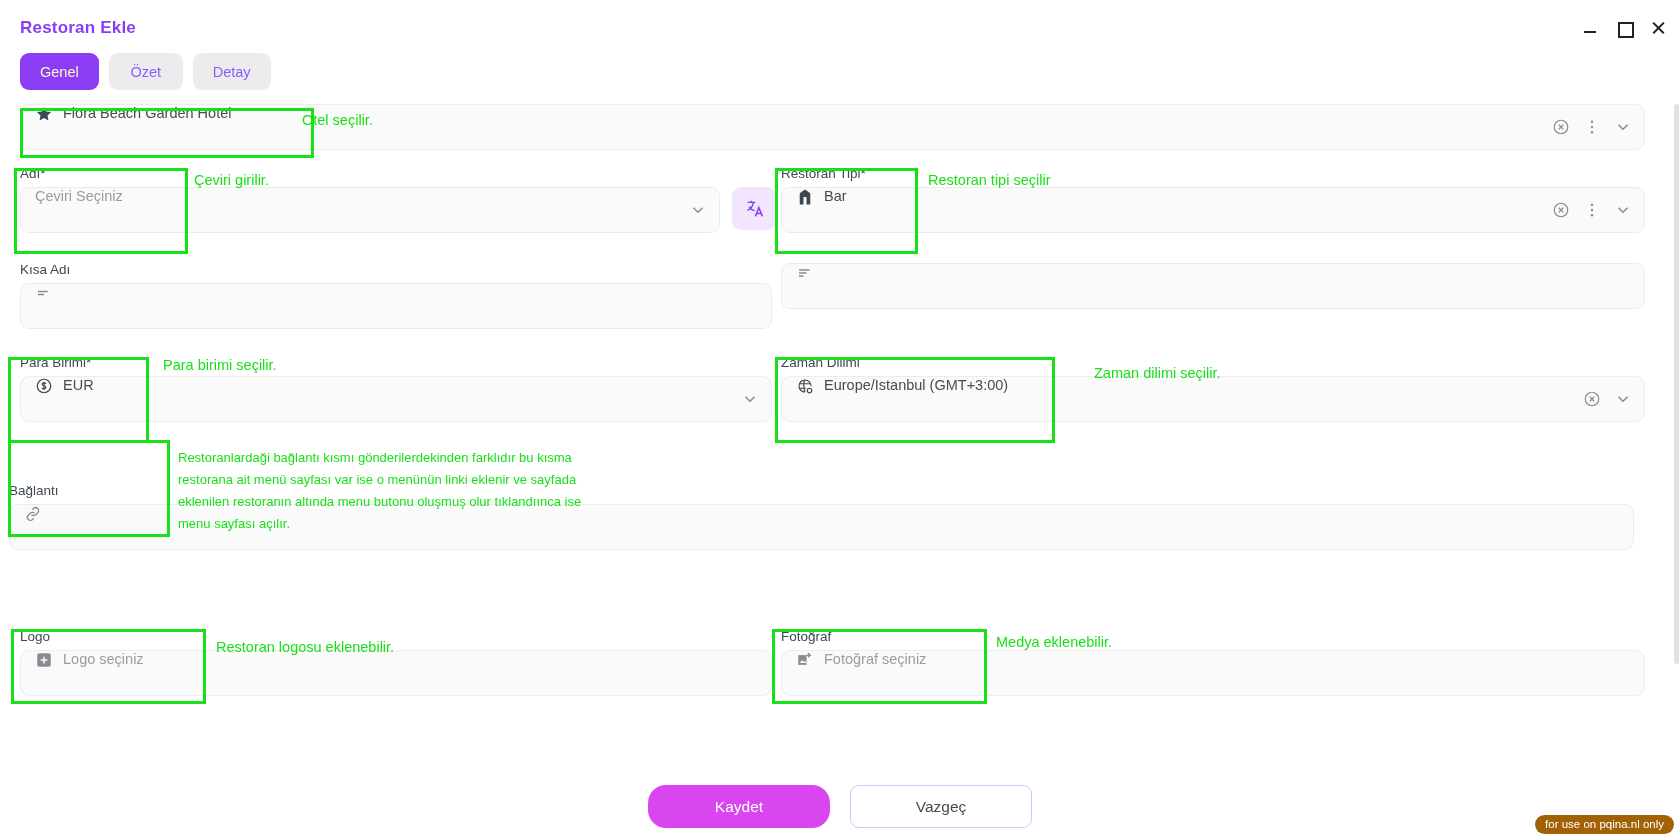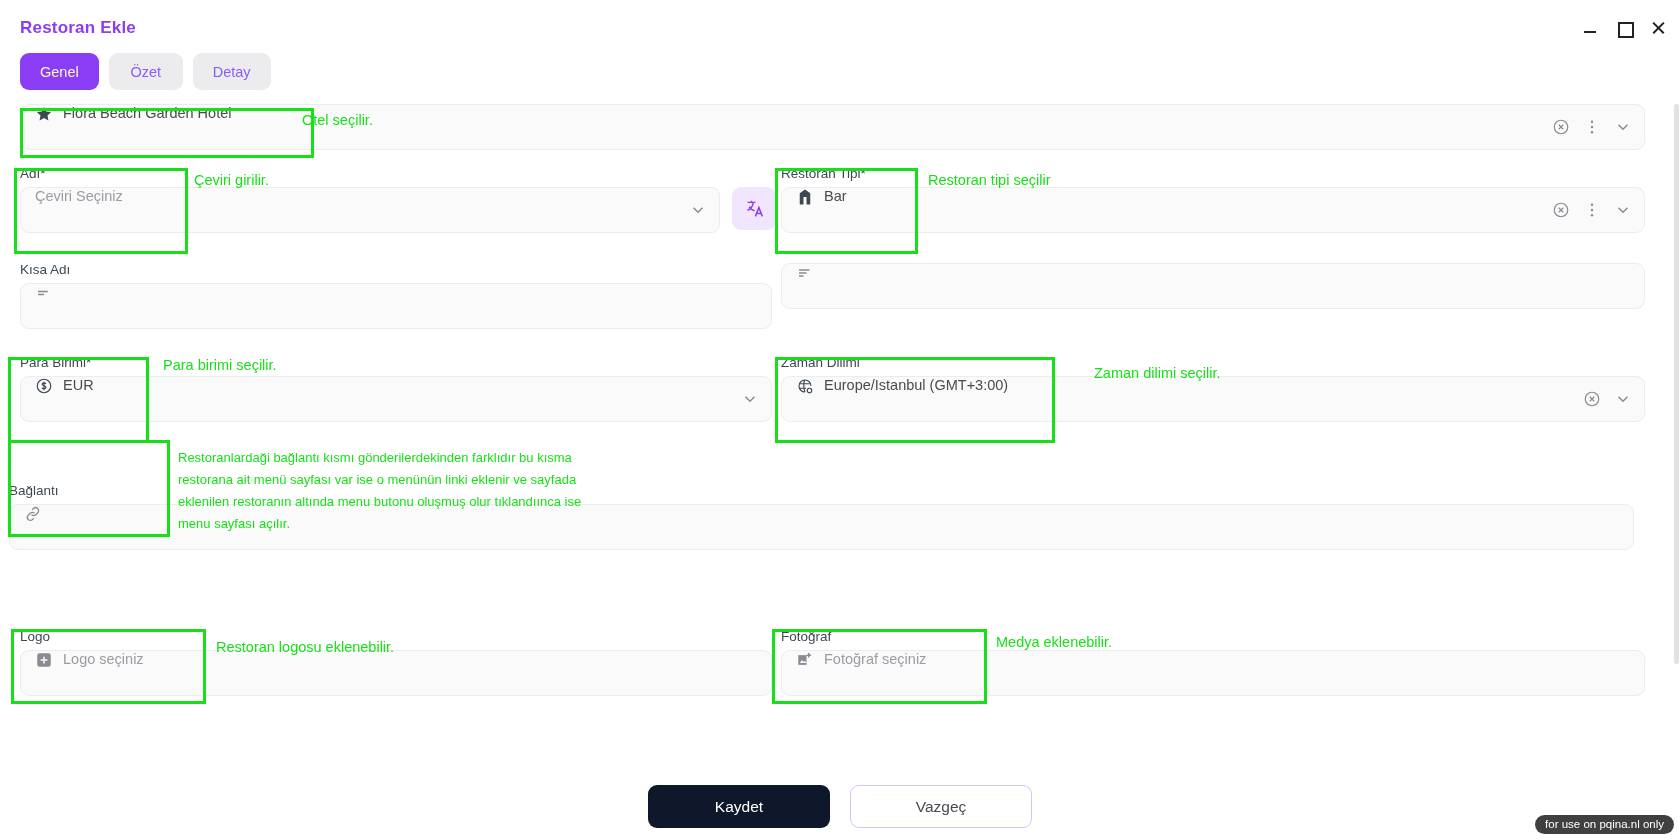--- a/index.html
+++ b/index.html
@@ -94,27 +94,27 @@
   
   .footer {
     position:absolute; left:0; top:785px; width:1680px;
     display:flex; justify-content:center; gap:20px;
   }
   .btn {
     height:43px; min-width:182px; border-radius:9px; font-size:15.5px;
     display:flex; align-items:center; justify-content:center; cursor:pointer;
     border:1px solid transparent; user-select:none;
   }
-  .btn-primary { background:#0f172a; color:#fff; }
+  .btn-primary { background:#d946ef; color:#fff;border-radius:18px; }
   .btn-ghost { background:#fff; color:#4a4a52; border-color:#d9c2fb; }
 
   
   .watermark {
     position:absolute; right:6px; bottom:6px;
-    background:#404040; color:#fff; font-size:11.5px;
+    background:#a16207; color:#fff; font-size:11.5px;
     padding:3px 10px 4px; border-radius:10px; z-index:20;
   }
 
   
   .scrollbar {
     position:absolute; right:0; top:104px; width:8px; height:640px; background:transparent;
   }
   .scrollbar .thumb {
     position:absolute; right:1px; top:0; width:5px; height:560px;
     background:#e2e2e6; border-radius:3px;

